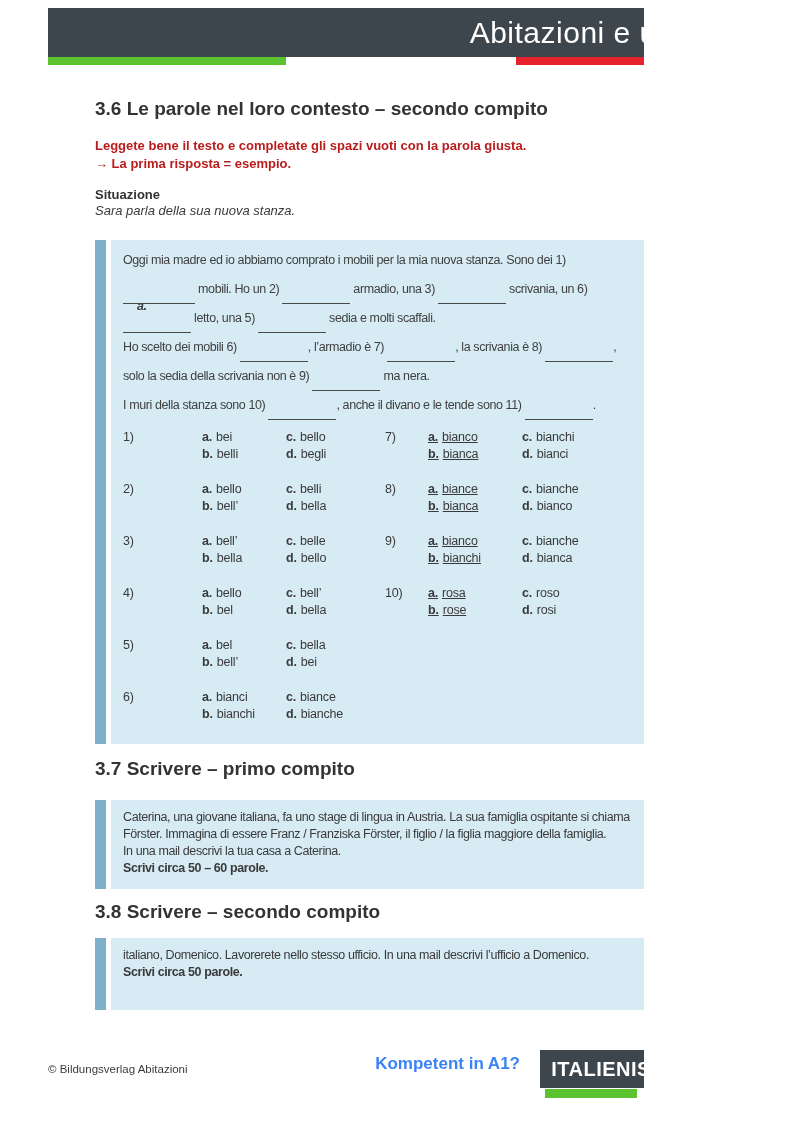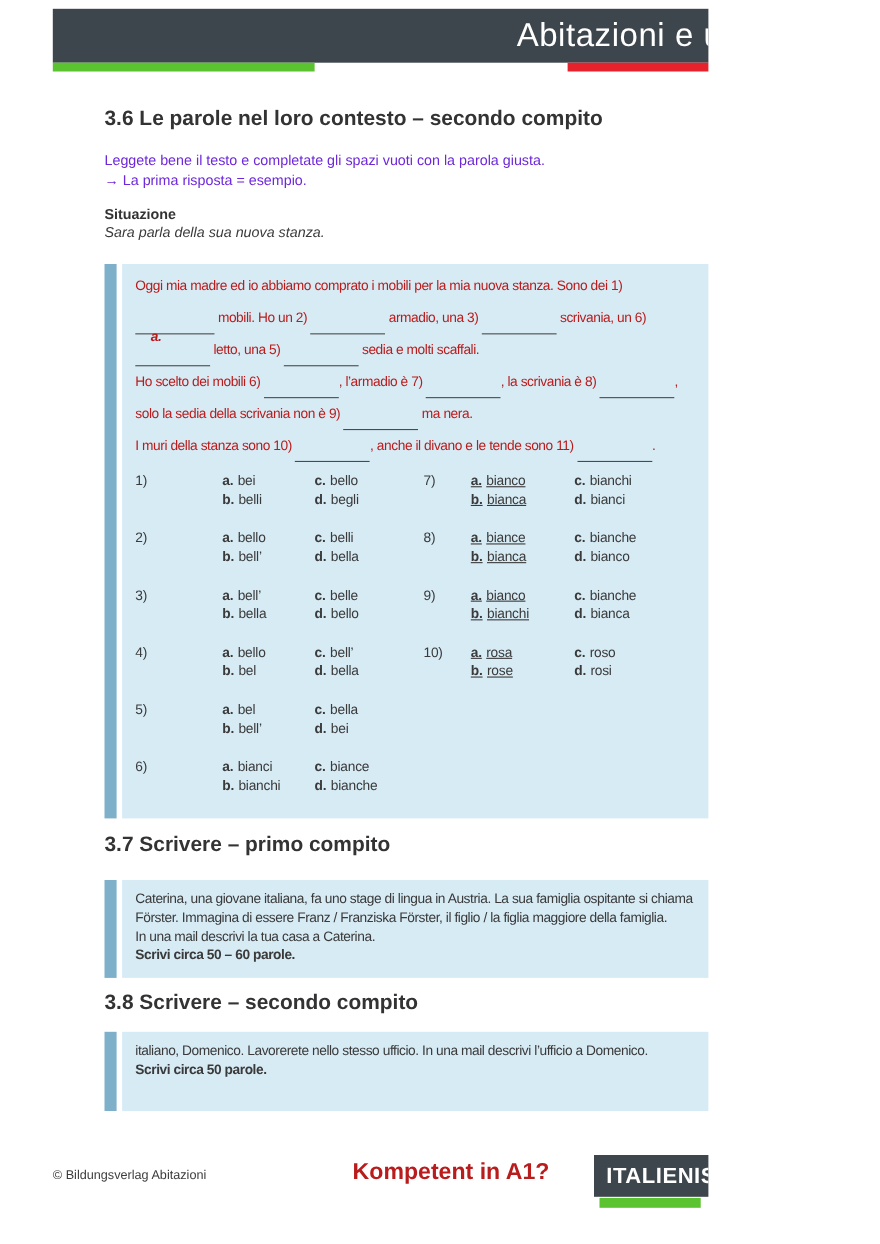--- a/index.html
+++ b/index.html
@@ -16,32 +16,32 @@
 
   
   .frame-green { position:absolute; left:733px; top:103px; width:67px; height:905px;
                  border:2px solid #8cb67f; border-right:none; border-radius:8px 0 0 8px; z-index:1; }
   .frame-red   { position:absolute; left:737px; top:107px; width:63px; height:897px;
                  border:2px solid #c4635e; border-right:none; border-radius:6px 0 0 6px; z-index:1; }
   .note-icon { position:absolute; left:706px; width:58px; height:58px; z-index:3; }
 
   
   .sec-h { position:absolute; left:95px; font-size:19px; font-weight:bold; color:#333; }
-  .instr { position:absolute; left:95px; top:137px; font-size:13px; font-weight:normal; line-height:18px; color:#6d28d9; }
+  .instr { position:absolute; left:95px; top:137px; font-size:13px; font-weight:bold; line-height:18px; color:#b91c1c; }
   .situ-label { position:absolute; left:95px; top:187px; font-size:13px; font-weight:bold; color:#333; }
   .situ-text  { position:absolute; left:95px; top:203px; font-size:13px; font-style:italic; color:#3a3a3a; }
 
   
   .bluebox { position:absolute; left:95px; width:582px; }
   .bluebox .stripe { position:absolute; left:0; top:0; bottom:0; width:11px; background:#7fb0c9; }
   .bluebox .inner  { position:absolute; left:16px; right:0; top:0; bottom:0; background:#d7ebf5;
                      padding:6px 8px 6px 12px; }
 
   
-  .pline { white-space:nowrap; font-size:12.5px; letter-spacing:-0.4px; line-height:29px; height:29px; color:#b91c1c; }
+  .pline { white-space:nowrap; font-size:12.5px; letter-spacing:-0.4px; line-height:29px; height:29px; color:#404040; }
   .blank { display:inline-block; width:68px; height:1em; border-bottom:1.2px solid #4a4a4a; vertical-align:bottom; }
   .blank.example { width:72px; }
   .blank-label { font-style:italic; font-weight:bold; padding-left:14px; font-size:12.5px; }
 
   
   .options-row { display:flex; margin-top:9px; }
   .opt-col-left  { width:262px; flex:0 0 262px; }
   .opt-col-right { flex:1; }
   .opt-item { display:flex; margin-bottom:18px; font-size:12.5px; letter-spacing:-0.2px; line-height:17px; }
   .opt-n-l { width:31px; flex:0 0 31px; }
@@ -49,22 +49,22 @@
   .opt-ab-l { width:84px; flex:0 0 84px;margin-left:48px; }
   .opt-ab-r { width:94px; flex:0 0 94px;text-decoration:underline; }
   .oletter { font-weight:bold; margin-right:4px; }
 
   
   .wline { font-size:12.5px; letter-spacing:-0.4px; line-height:17px; white-space:nowrap; color:#3a3a3a; }
   .wline.bold { font-weight:bold; }
 
   
   .copyright { position:absolute; left:48px; top:1063px; font-size:11.5px; color:#3c3c3c; }
-  .kompetent { position:absolute; left:300px; top:1054px; width:220px; text-align:center;
-               font-size:21px; font-weight:bold; color:#b91c1c; }
+  .kompetent { position:absolute; left:300px; top:1054px; width:220px; text-align:right;
+               font-size:17px; font-weight:bold; color:#3b82f6; }
   .lang-badge { position:absolute; left:540px; top:1050px; width:152px; height:38px; background:#3e464d;
                 color:#fff; font-size:20px; font-weight:bold; letter-spacing:0.5px;
                 display:flex; align-items:center; justify-content:center; z-index:2; }
   .badge-green { position:absolute; left:545px; top:1089px; width:92px; height:9px; background:#5bc230; z-index:2; }
   .badge-red   { position:absolute; left:645px; top:1089px; width:112px; height:9px; background:#e6232d; z-index:2; }
   .page-circle { position:absolute; left:702px; top:1041px; width:86px; height:86px; border-radius:50%;
                  background:linear-gradient(135deg,#f2f2f2,#bdbdbd 55%,#8f8f8f); z-index:3;
                  display:flex; align-items:center; justify-content:center;
                  box-shadow:0 1px 3px rgba(0,0,0,0.25); }
   .flag-circle { width:72px; height:72px; border-radius:50%; overflow:hidden; position:relative;

